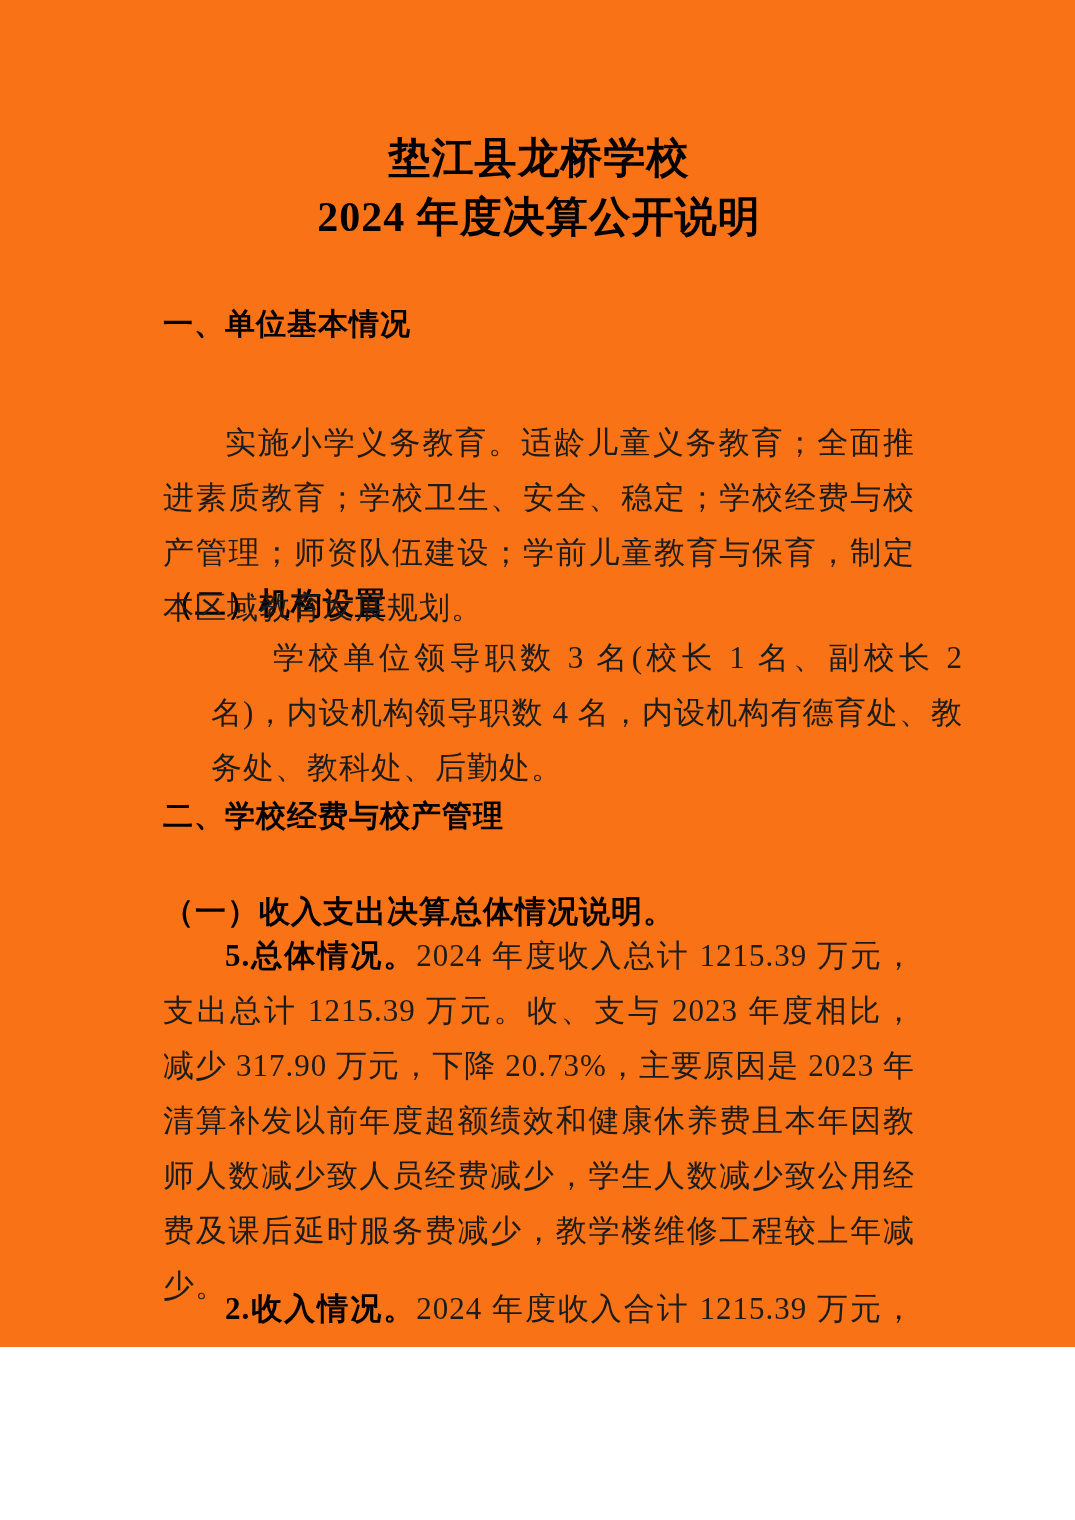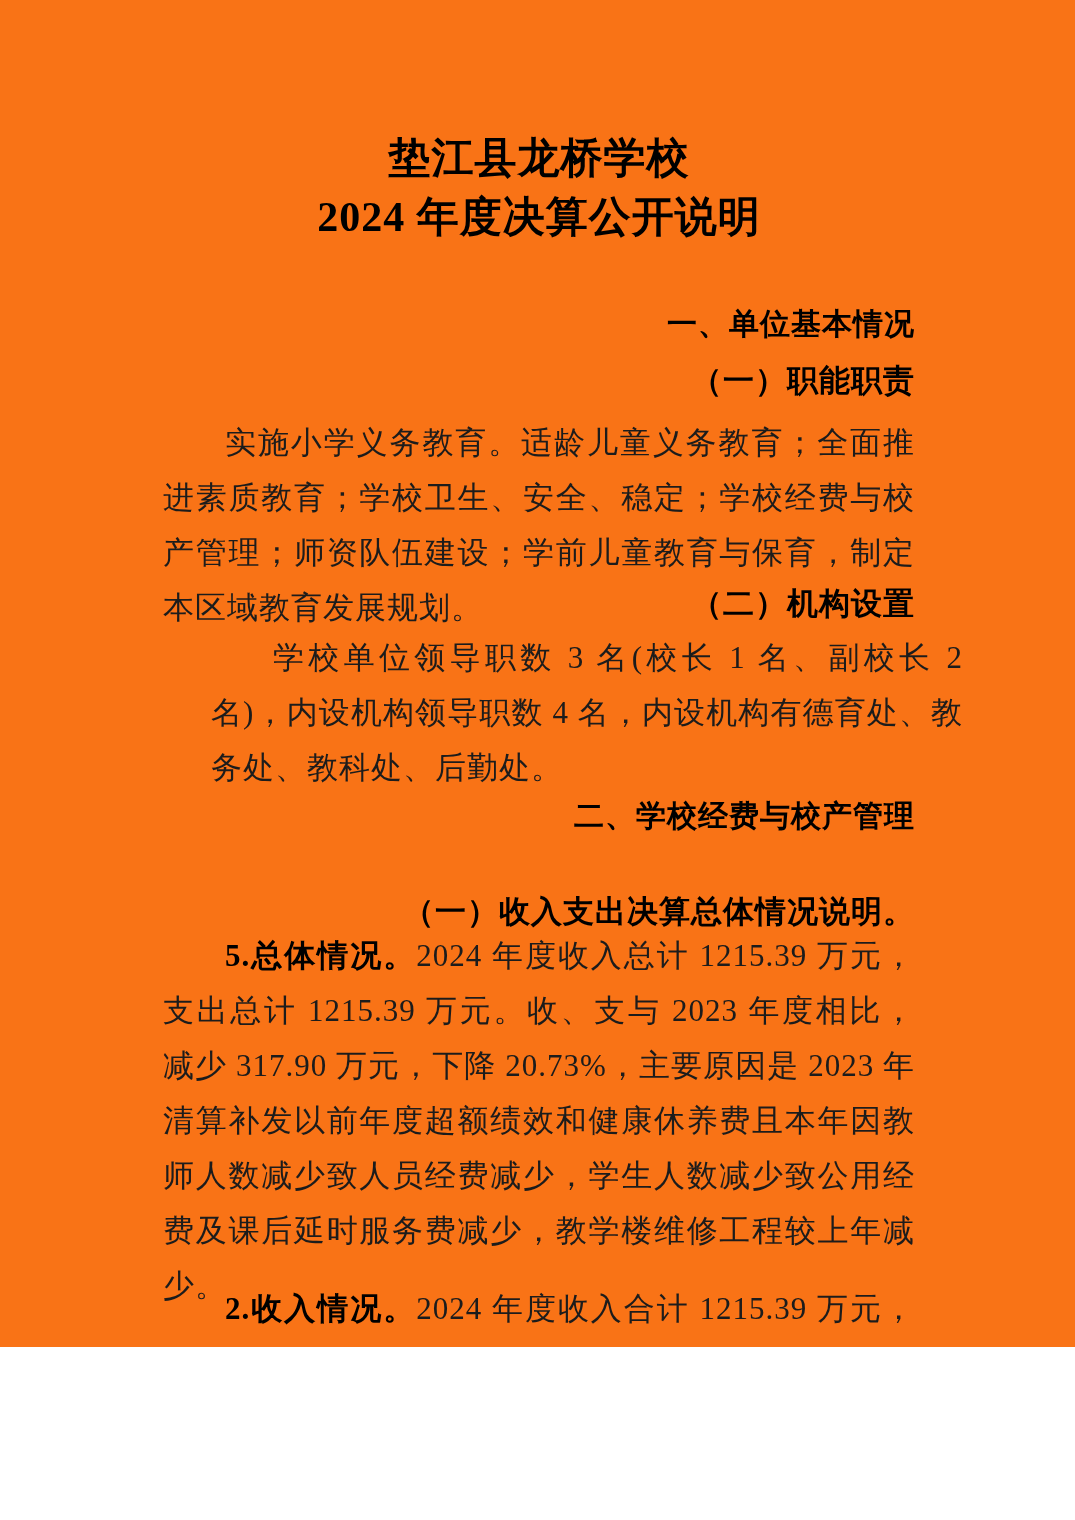--- a/index.html
+++ b/index.html
@@ -13,21 +13,20 @@
     height: 1347px;
     background: #f97316;
     overflow: hidden;
     font-family: "Liberation Serif", "DejaVu Serif", serif;
     color: #000000;
   }
   .block {
     position: absolute;
     left: 163px;
     width: 752px;
-    text-align: right;
   }
   .doc-title {
     top: 129px;
     text-align: center;
     font-size: 42px;
     line-height: 59px;
     font-weight: bold;
     letter-spacing: 1px;
     color: #000000;
   }
@@ -73,21 +72,20 @@
 
 <div class="page">
 
   <div class="block doc-title">
     <div>垫江县龙桥学校</div>
     <div>2024 年度决算公开说明</div>
   </div>
 
   <div class="block h-section pos-h1-1">一、单位基本情况</div>
 
-  <div class="block h-sub pos-sub1">（一）职能职责</div>
 
   <div class="block h-sub pos-sub2">（二）机构设置</div>
 
   <div class="block para pos-p1">实施小学义务教育。适龄儿童义务教育；全面推进素质教育；学校卫生、安全、稳定；学校经费与校产管理；师资队伍建设；学前儿童教育与保育，制定本区域教育发展规划。</div>
 
   <div class="block para pos-p2">学校单位领导职数 3 名(校长 1 名、副校长 2 名)，内设机构领导职数 4 名，内设机构有德育处、教务处、教科处、后勤处。</div>
 
   <div class="block h-section pos-h1-2">二、学校经费与校产管理</div>
 
   <div class="block h-sub pos-sub3">（一）收入支出决算总体情况说明。</div>

